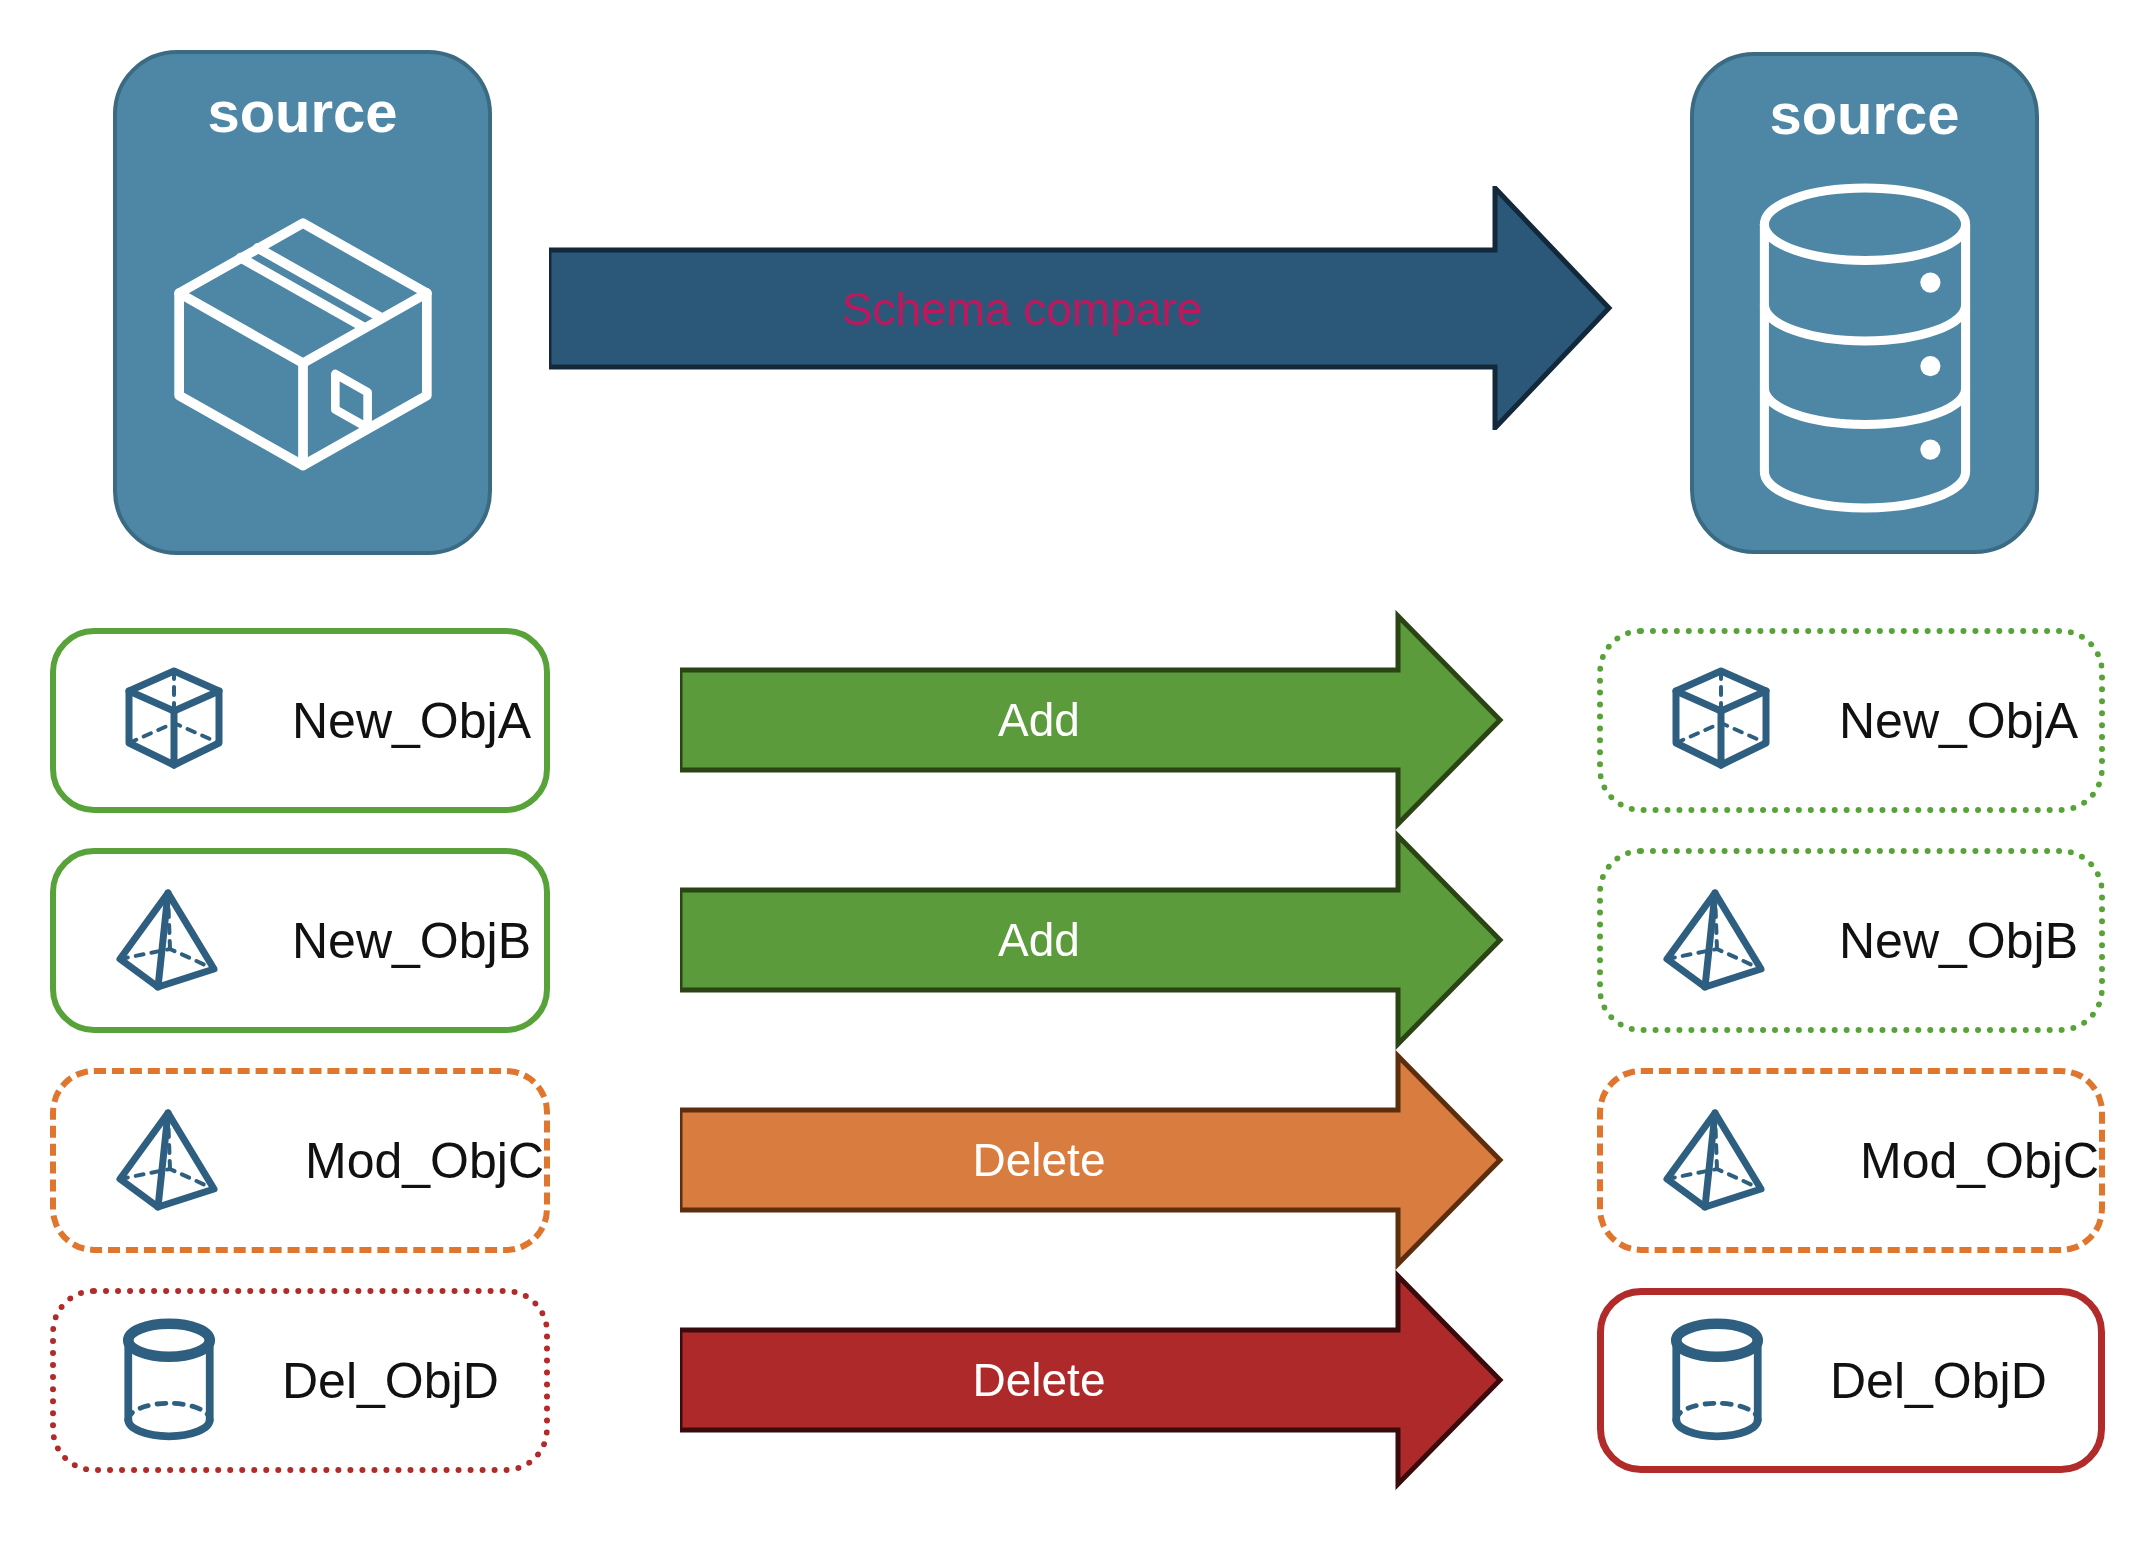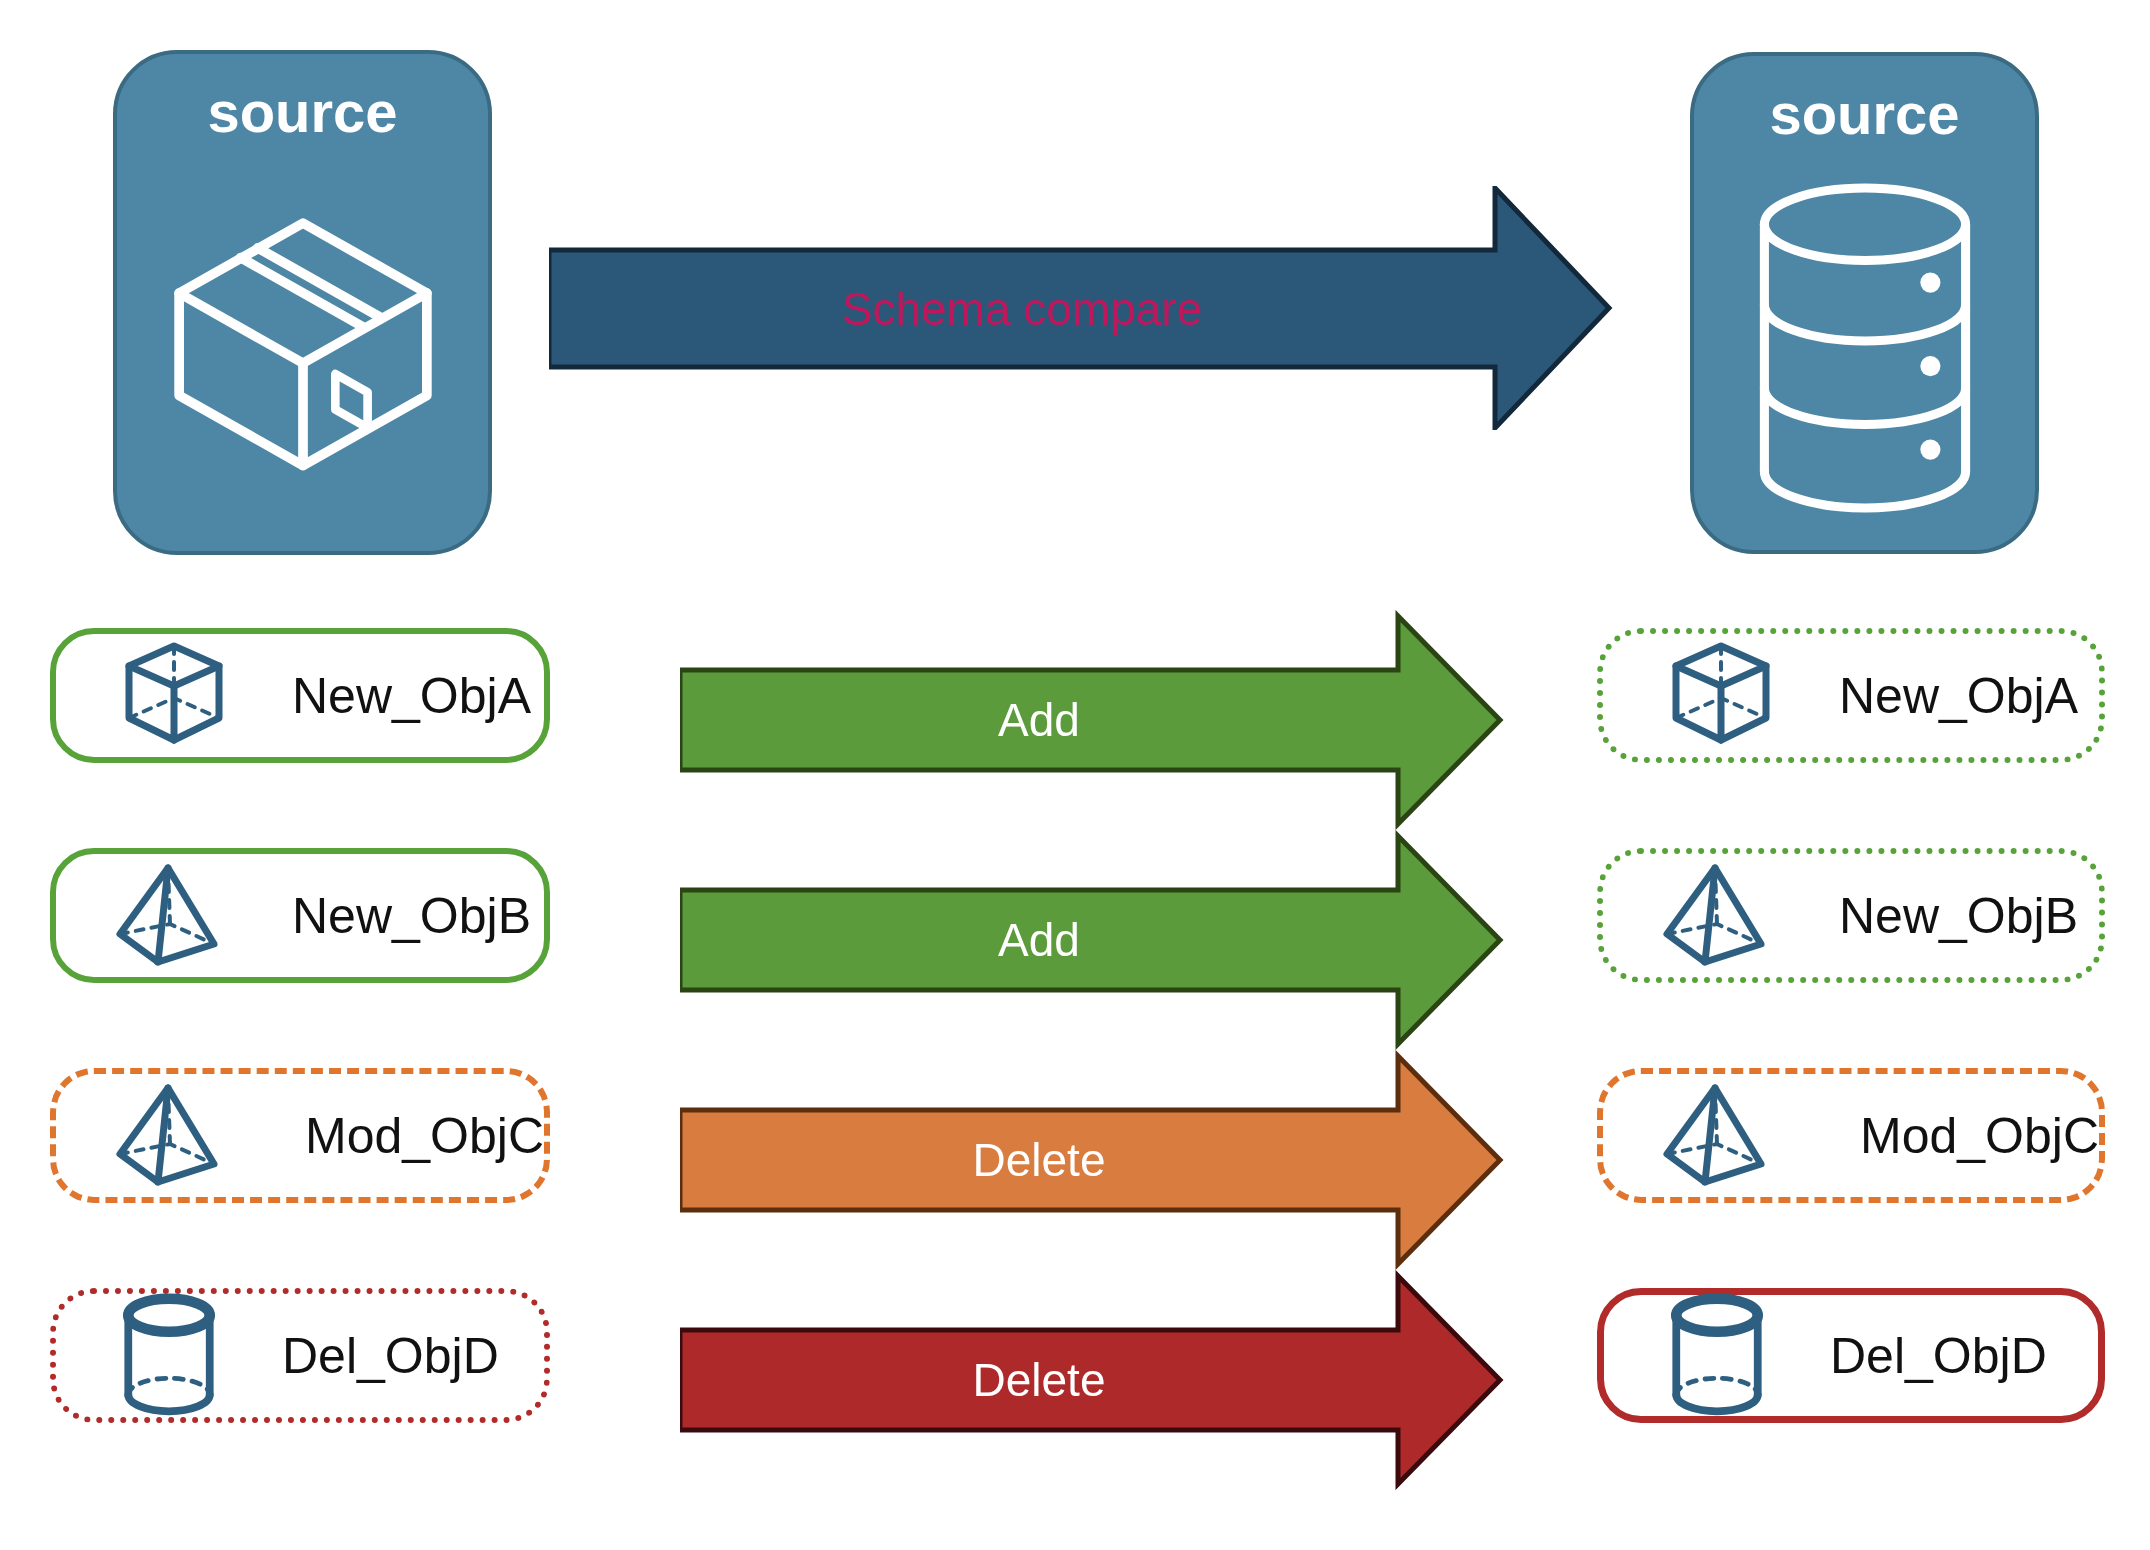--- a/index.html
+++ b/index.html
@@ -35,21 +35,21 @@
   .arrow-orange polygon { fill:#D97C3F; stroke:#5C2E0E; }
   .arrow-red    polygon { fill:#AE2A2A; stroke:#3B0A0C; }
   .row-arrow-label {
     position:absolute; left:680px; width:718px; height:100px;
     display:flex; align-items:center; justify-content:center;
     color:#ffffff; font-size:46px;
   }
 
   
   .item {
-    position:absolute; height:135px; border-radius:44px; background:#ffffff;
+    position:absolute; height:185px; border-radius:44px; background:#ffffff;
     display:flex; align-items:center; padding-left:58px; box-sizing:border-box;
   }
   .item-left  { left:50px;   width:500px; }
   .item-right { left:1597px; width:508px; }
   .b-green-solid   { border:6px solid  #58A339; }
   .b-green-dotted  { border:6px dotted #58A339; }
   .b-orange-dashed { border:6px dashed #E0762E;justify-content:space-between; }
   .b-red-dotted    { border:6px dotted #B12B2B; }
   .b-red-solid     { border:7px solid  #B12B2B; }
   .item-icon { margin-right:58px; flex:none; }

